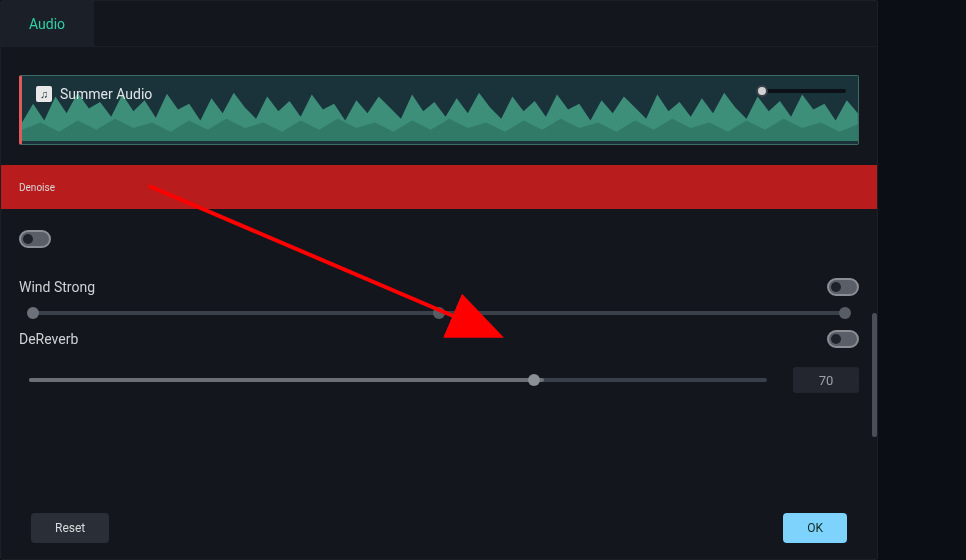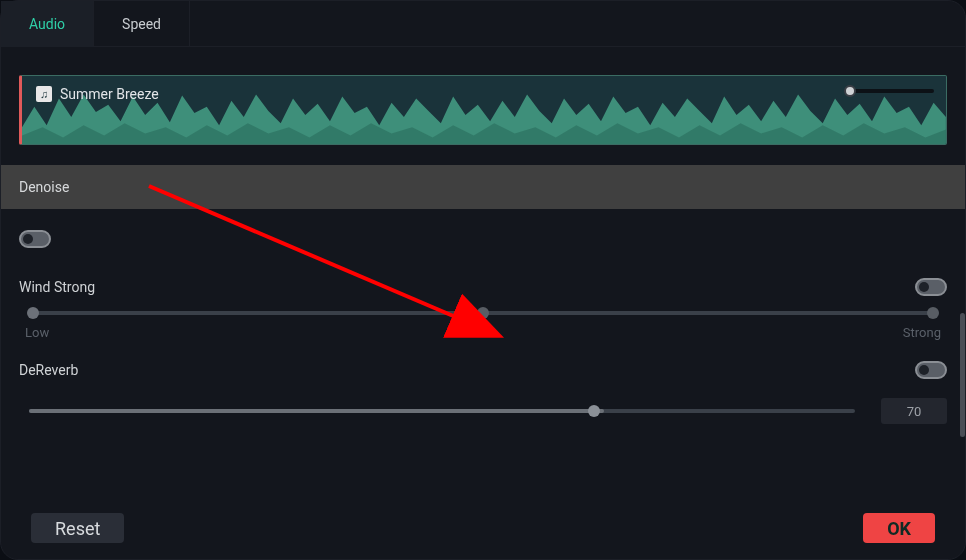--- a/index.html
+++ b/index.html
@@ -1,68 +1,67 @@
 <!DOCTYPE html>
 <html><head>
 <meta charset="utf-8">
 <style>
   * { box-sizing: border-box; margin: 0; padding: 0; font-family: -apple-system, "Segoe UI", Roboto, Arial, sans-serif; }
   html, body { width: 966px; height: 560px; background: #0b0e14; color: #d6d8da; overflow: hidden; }
-  .app { position: relative; width: 966px; height: 560px; background: #13161d; border: 1px solid #1c1f27; border-radius: 18px; }
+  .app { position: relative; width: 878px; height: 560px; background: #13161d; border: 1px solid #1c1f27; border-radius: 2px; }
   .tabs { display: flex; height: 46px; border-bottom: 1px solid #1c1f27; }
   .tab { padding: 0 28px; height: 46px; display: flex; align-items: center; font-size: 14px; color: #c8ccd0; cursor: pointer; border-right: 1px solid #1c1f27; }
   .tab.active { background: #1b1f27; color: #2fd0a8; }
   .body { padding: 28px 18px 0 18px; }
   .track { position: relative; height: 70px; background: #1a333a; border: 1px solid #3b6c63; border-left: 3px solid #e05a5a; border-radius: 2px; overflow: hidden; }
   .track-label { position: absolute; left: 14px; top: 10px; display: flex; align-items: center; gap: 8px; font-size: 14px; color: #e2e5e8; z-index: 3; }
   .music-icon { width: 16px; height: 16px; background: #e8e8e8; border-radius: 2px; display: flex; align-items: center; justify-content: center; color: #1a333a; font-size: 11px; }
   .wave { position: absolute; inset: 0; }
   .track-slider { position: absolute; top: 8px; right: 12px; width: 90px; height: 14px; z-index: 3; }
   .track-slider .bar { position: absolute; top: 5px; left: 0; right: 0; height: 4px; background: #0c1116; border-radius: 2px; }
   .track-slider .knob { position: absolute; top: 1px; left: 0; width: 12px; height: 12px; background: #cfd2d5; border-radius: 50%; border: 2px solid #3a3f46; }
-  .section-header { margin: 20px -18px 0 -18px; height: 44px; background: #404040; display: flex; align-items: center; padding: 0 18px; font-size: 14px; color: #d6d8da; }
+  .section-header { margin: 20px -18px 0 -18px; height: 44px; background: #b91c1c; display: flex; align-items: center; padding: 0 18px; font-size: 10px; color: #d6d8da; }
   .rows { padding-top: 6px; }
   .row { display: flex; align-items: center; justify-content: space-between; height: 48px; font-size: 14px; color: #cfd2d5; }
   .toggle { position: relative; width: 32px; height: 18px; border-radius: 9px; background: #5a5f67; border: 2px solid #8b8f95; flex-shrink: 0; }
   .toggle .dot { position: absolute; width: 10px; height: 10px; background: #1e2229; border-radius: 50%; top: 2px; left: 2px; }
   .slider-row { position: relative; height: 12px; margin-top: -4px; }
   .slider-track { position: absolute; left: 10px; right: 10px; top: 4px; height: 4px; background: #3a4049; border-radius: 2px; }
   .slider-fill { position: absolute; left: 10px; top: 4px; height: 4px; background: #6b7077; border-radius: 2px; }
   .slider-knob { position: absolute; top: 0; width: 12px; height: 12px; background: #6c7179; border-radius: 50%; margin-left: -6px; }
   .slider-labels { display: flex; justify-content: space-between; font-size: 13px; color: #5a6069; padding: 6px 6px 10px 6px; }
   .dereverb-row { display: flex; align-items: center; gap: 16px; margin-top: 8px; padding-bottom: 8px; }
   .dereverb-slider-wrap { flex: 1; position: relative; height: 12px; }
   .value-box { width: 66px; height: 26px; background: #23262e; border-radius: 3px; display: flex; align-items: center; justify-content: center; font-size: 13px; color: #9da1a7; }
   .footer { position: absolute; left: 0; right: 0; bottom: 0; height: 62px; display: flex; align-items: center; justify-content: space-between; padding: 0 30px; }
-  .btn { height: 30px; padding: 12px 24px; border-radius: 4px; font-size: 18px; display: flex; align-items: center; justify-content: center; cursor: pointer; border: none; }
+  .btn { height: 30px; padding: 12px 24px; border-radius: 4px; font-size: 12px; display: flex; align-items: center; justify-content: center; cursor: pointer; border: none; }
   .btn-reset { background: #2a2e37; color: #d8dbde; }
-  .btn-ok { background: #ef4444; color: #0f2a24; font-weight: 700; }
+  .btn-ok { background: #7dd3fc; color: #0f2a24; font-weight: 400; }
   .scroll-ind { position: absolute; right: 0; top: 312px; width: 5px; height: 124px; background: #4a4e56; border-radius: 3px; }
   .arrow-annotation { position: absolute; pointer-events: none; z-index: 20; }
 </style>
 </head>
 <body>
 
 <div class="app">
 
   <div class="tabs">
     <div class="tab active">Audio</div>
-    <div class="tab">Speed</div>
   </div>
 
   <div class="body">
 
     <div class="track">
       <svg class="wave" viewBox="0 0 900 70" preserveAspectRatio="none">
         <polygon fill="#3e8f7a" points="0,70 0,50 12,30 24,48 36,22 48,40 60,18 72,35 84,28 96,44 108,20 120,38 132,26 144,45 156,19 168,36 180,30 192,48 204,24 216,40 228,18 240,34 252,46 264,22 276,38 288,27 300,44 312,20 324,36 336,30 348,48 360,26 372,40 384,22 396,34 408,46 420,20 432,38 444,28 456,44 468,24 480,40 492,18 504,34 516,46 528,22 540,38 552,27 564,44 576,20 588,36 600,30 612,48 624,26 636,40 648,22 660,34 672,46 684,20 696,38 708,28 720,44 732,24 744,40 756,18 768,34 780,46 792,22 804,38 816,27 828,44 840,20 852,36 864,30 876,48 888,26 900,40 900,70"></polygon>
         <polygon fill="#2a6d5b" opacity="0.6" points="0,70 0,58 20,50 40,60 60,48 80,58 100,46 120,56 140,50 160,60 180,48 200,58 220,46 240,56 260,50 280,60 300,48 320,58 340,46 360,56 380,50 400,60 420,48 440,58 460,46 480,56 500,50 520,60 540,48 560,58 580,46 600,56 620,50 640,60 660,48 680,58 700,46 720,56 740,50 760,60 780,48 800,58 820,46 840,56 860,50 880,60 900,52 900,70"></polygon>
       </svg>
       <div class="track-label">
         <span class="music-icon">♫</span>
-        <span>Summer Breeze</span>
+        <span>Summer Audio</span>
       </div>
       <div class="track-slider">
         <div class="bar"></div>
         <div class="knob"></div>
       </div>
     </div>
 
     <div class="section-header">Denoise</div>
 
     <div class="rows">
@@ -78,25 +77,20 @@
         <div class="toggle">
             <div class="dot"></div>
           </div>
       </div>
 
       <div class="slider-row">
         <div class="slider-track"></div>
         <div class="slider-knob" style="left:14px;"></div>
         <div class="slider-knob" style="left:50%; background:#585d64;"></div>
         <div class="slider-knob" style="left: calc(100% - 14px); background:#585d64;"></div>
-      </div>
-      <div class="slider-labels">
-        <span>Low</span>
-        <span>Mid</span>
-        <span>Strong</span>
       </div>
 
       <div class="row" style="height:40px;align-items:center;">
         <span>DeReverb</span>
         <div class="toggle">
             <div class="dot"></div>
           </div>
       </div>
       <div class="dereverb-row">
         <div class="dereverb-slider-wrap">

